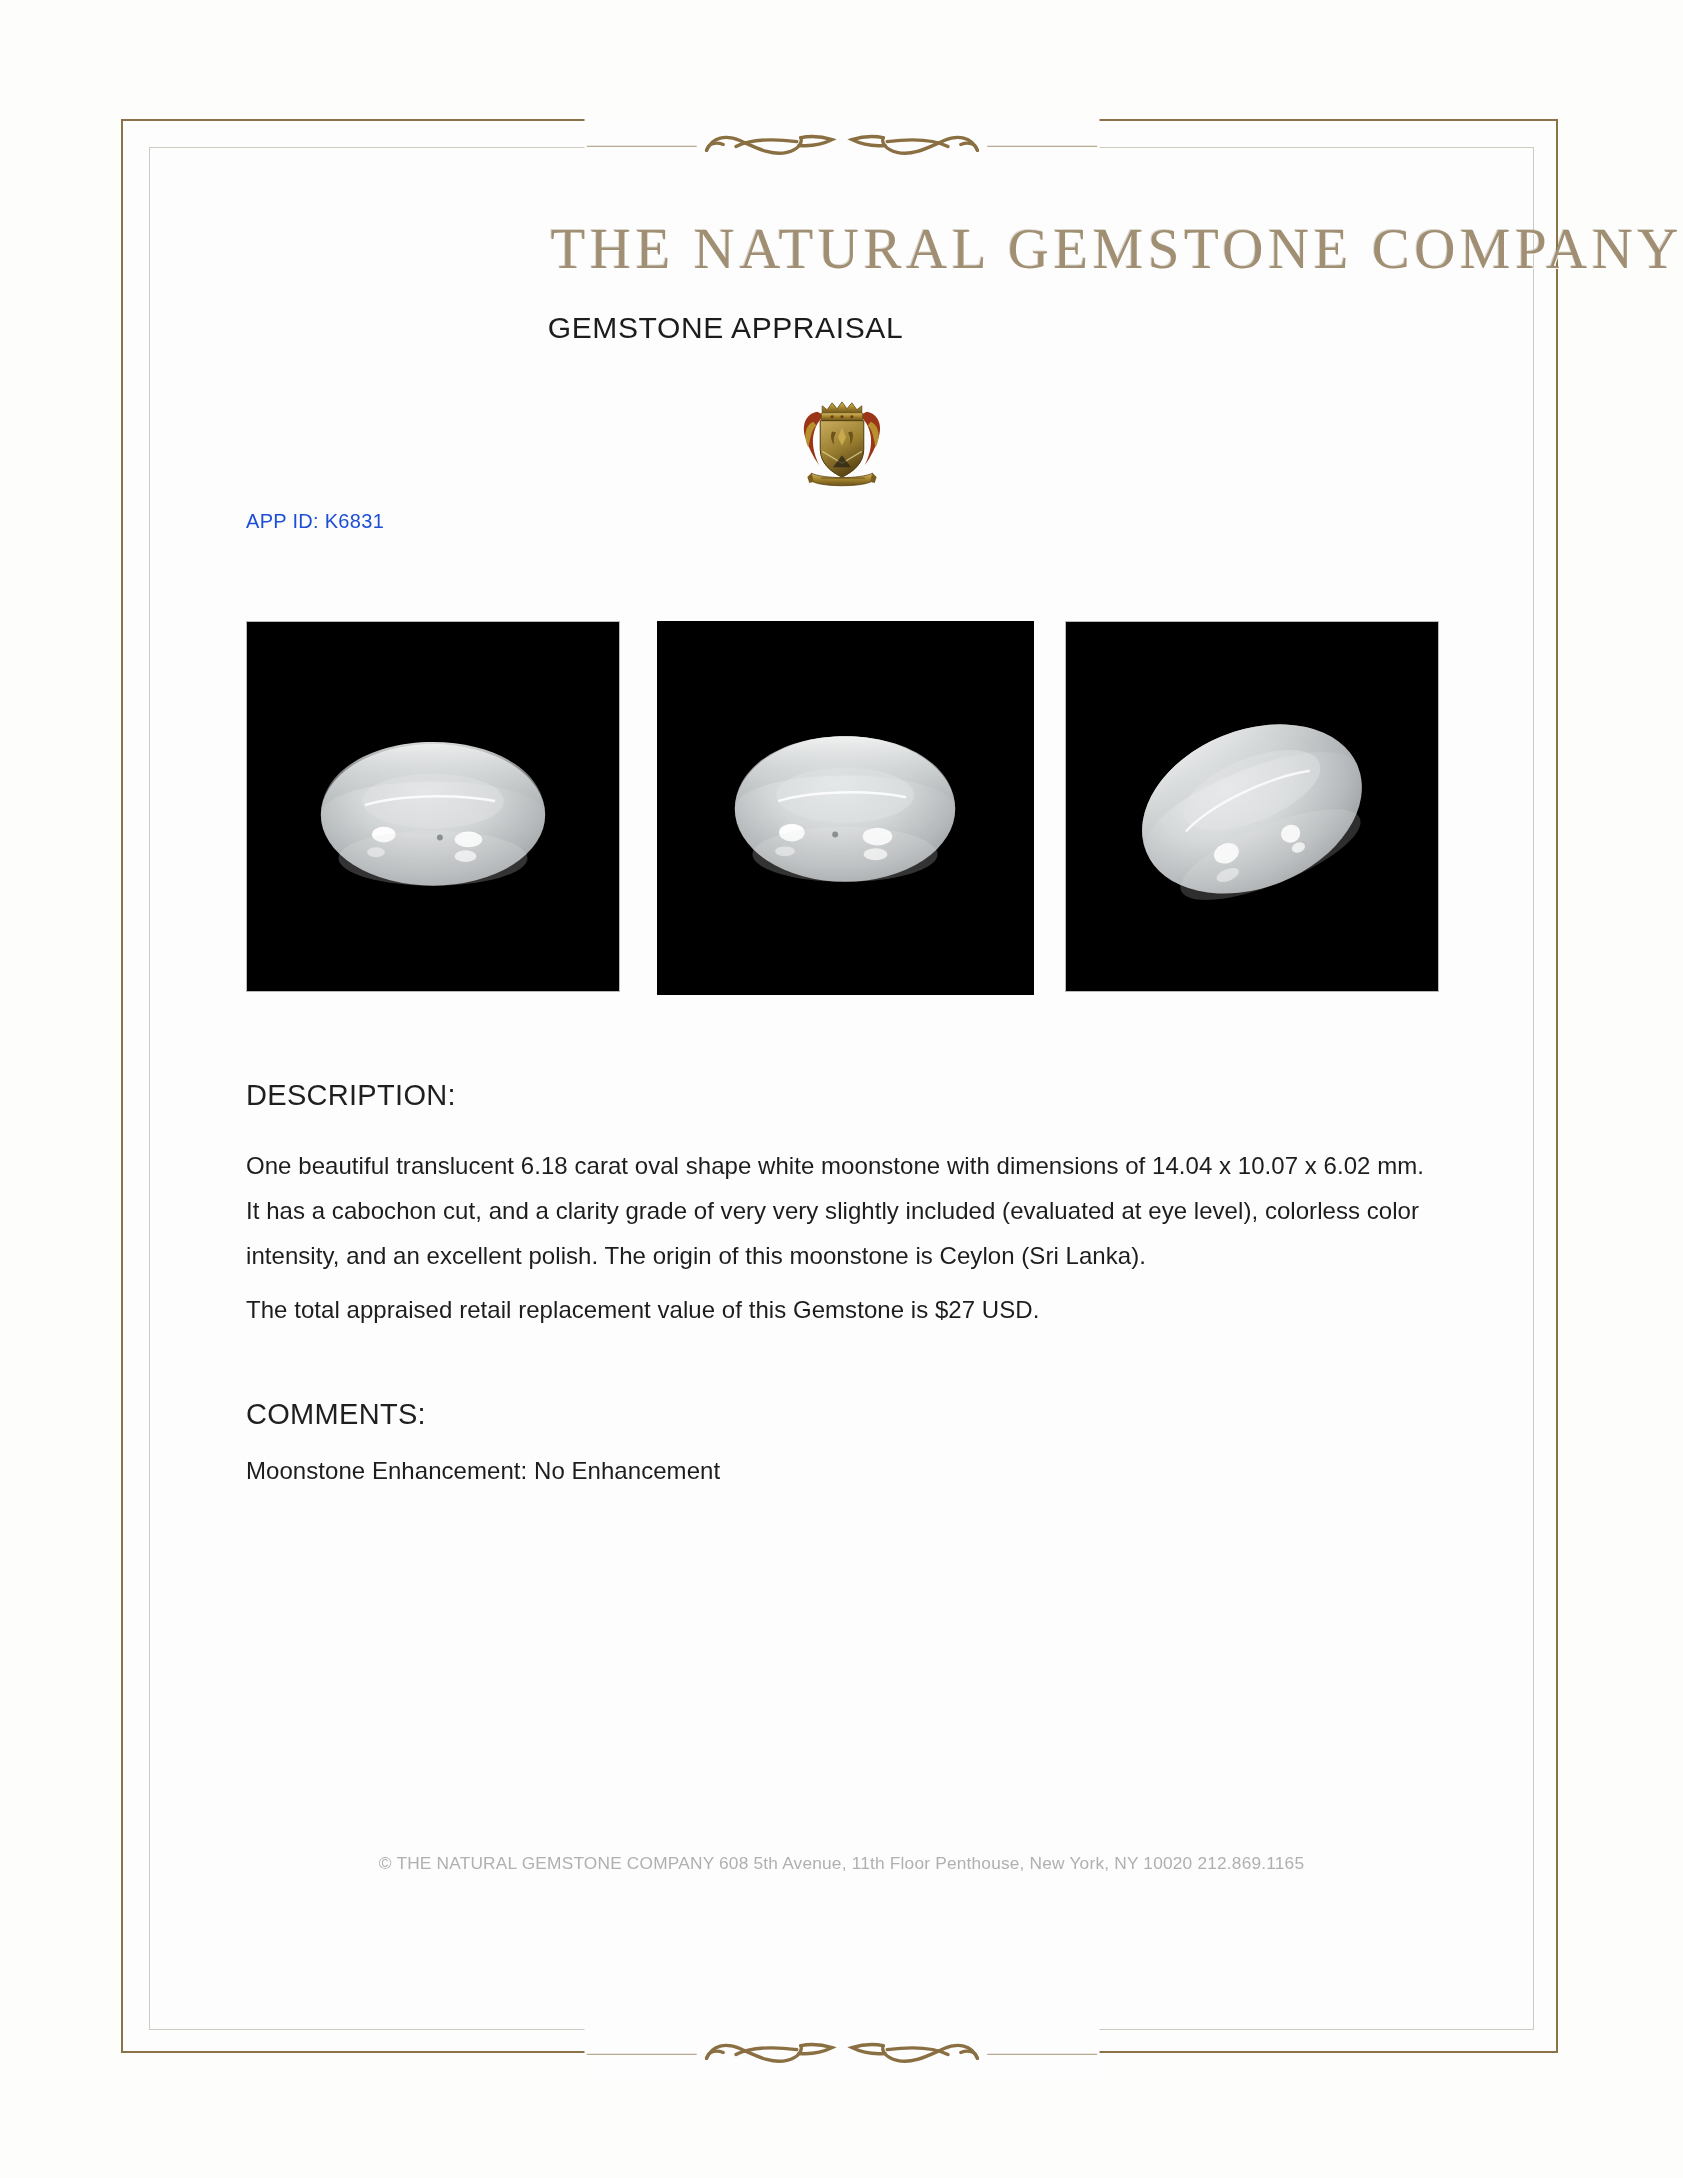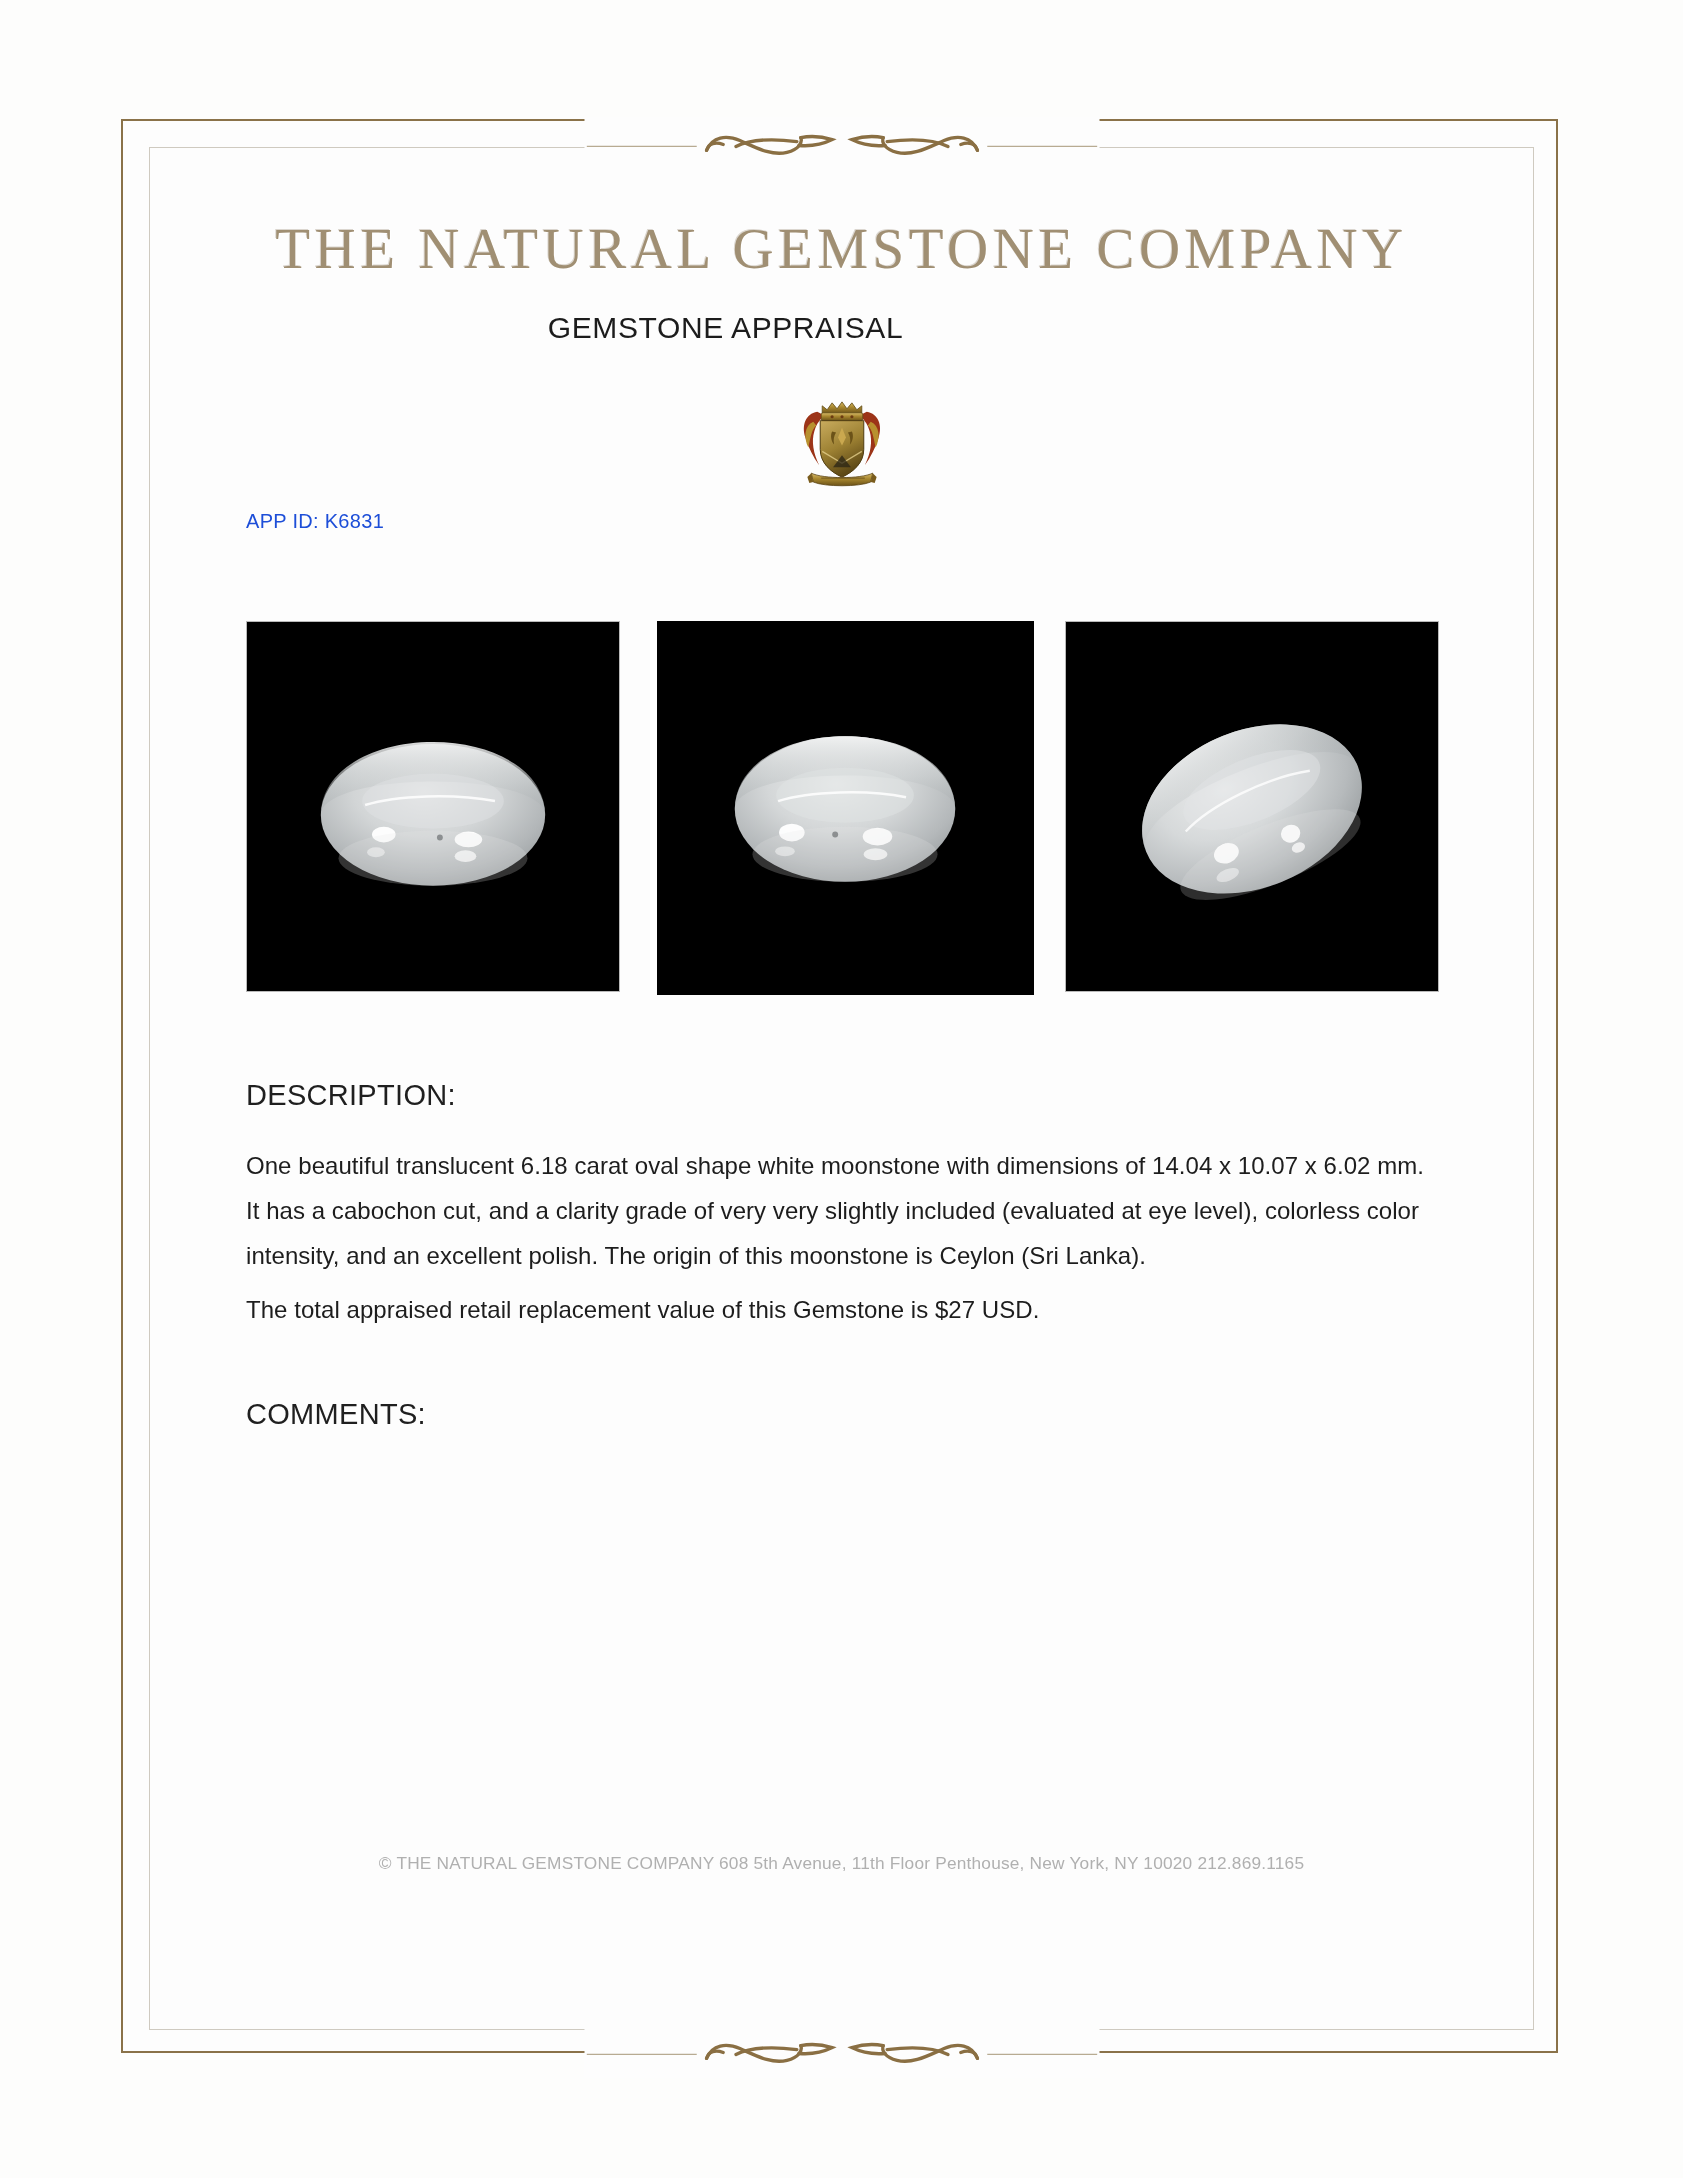--- a/index.html
+++ b/index.html
@@ -58,21 +58,21 @@
   .ornament-top { top: 117px; }
   .ornament-bottom { top: 2025px; }
   .ornament svg { display: block; }
 
   
   .company-title {
     position: absolute;
     top: 216px;
     left: 0;
     width: 1683px;
-    text-align: center;
+    text-align: right;
     font-family: "Liberation Serif", serif;
     font-size: 57px;
     letter-spacing: 4.5px;
     color: #a08f73;
     font-weight: 400;
     white-space: nowrap;
     text-shadow: 1px 1px 0 rgba(255,255,255,0.85), -1px -1px 0 rgba(120,100,70,0.25);
   }
   .doc-subtitle {
     position: absolute;
@@ -329,20 +329,21 @@
       </svg>
     </div>
 
   </div>
 
   <div class="section-label label-description">DESCRIPTION:</div>
   <div class="body-par par-desc">One beautiful translucent 6.18 carat oval shape white moonstone with dimensions of 14.04 x 10.07 x 6.02 mm. It has a cabochon cut, and a clarity grade of very very slightly included (evaluated at eye level), colorless color intensity, and an excellent polish. The origin of this moonstone is Ceylon (Sri Lanka).</div>
   <div class="body-par par-value">The total appraised retail replacement value of this Gemstone is $27 USD.</div>
 
   <div class="section-label label-comments">COMMENTS:</div>
+  <div class="body-par par-enh">Moonstone Enhancement: No Enhancement</div>
 
   <div class="footer footer-line1">© THE NATURAL GEMSTONE COMPANY  608 5th Avenue, 11th Floor Penthouse, New York, NY  10020   212.869.1165</div>
 
   <div class="ornament ornament-bottom">
     <svg width="515" height="53" viewBox="0 0 520 54">
       <line x1="0" y1="30" x2="112" y2="30" stroke="#b8ab92" stroke-width="1.3"></line>
       <line x1="408" y1="30" x2="520" y2="30" stroke="#b8ab92" stroke-width="1.3"></line>
       <g fill="none" stroke="#8a6f43" stroke-width="3.4" stroke-linecap="round">
         <path d="M122 34 C128 20 142 18 156 24 C172 31 188 40 204 36 C216 33 220 26 218 21"></path>
         <path d="M122 34 C124 27 131 25 139 28"></path>

